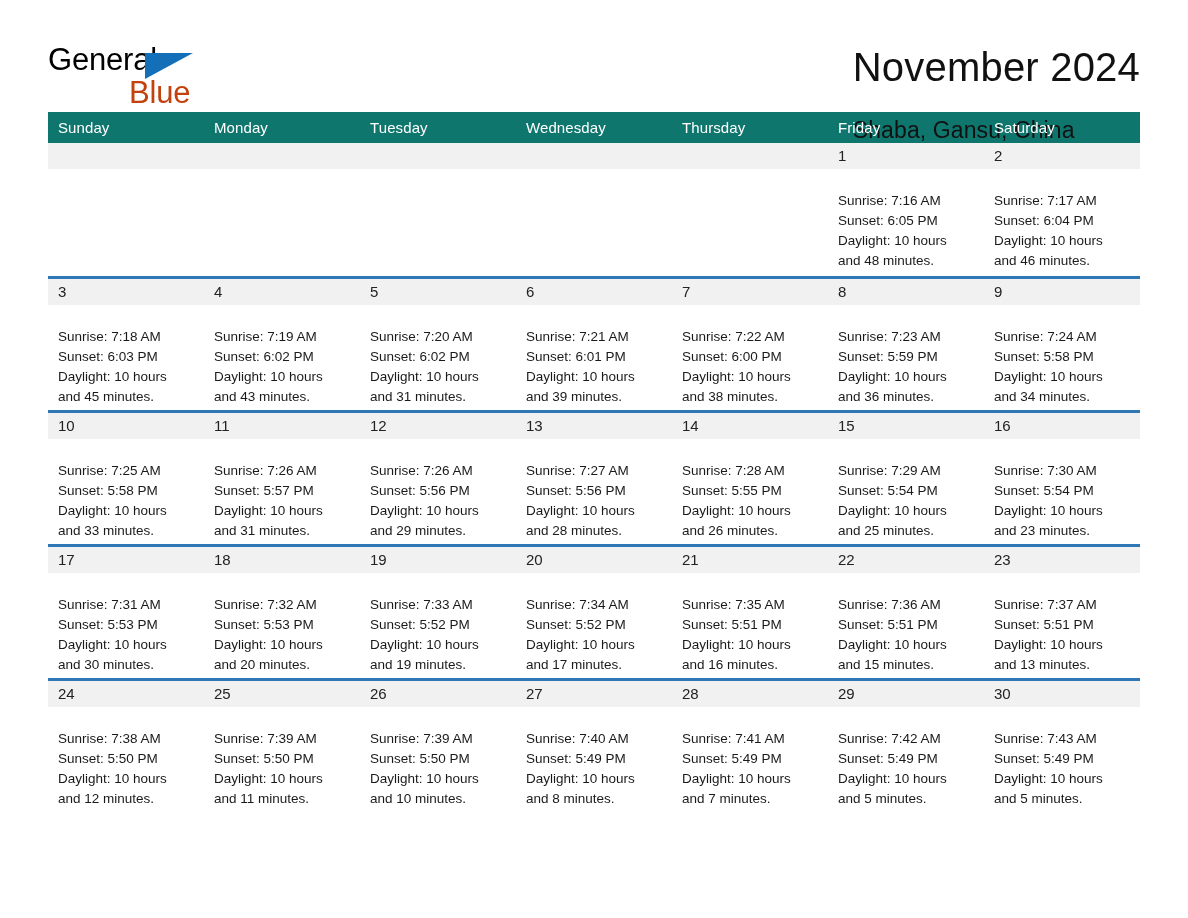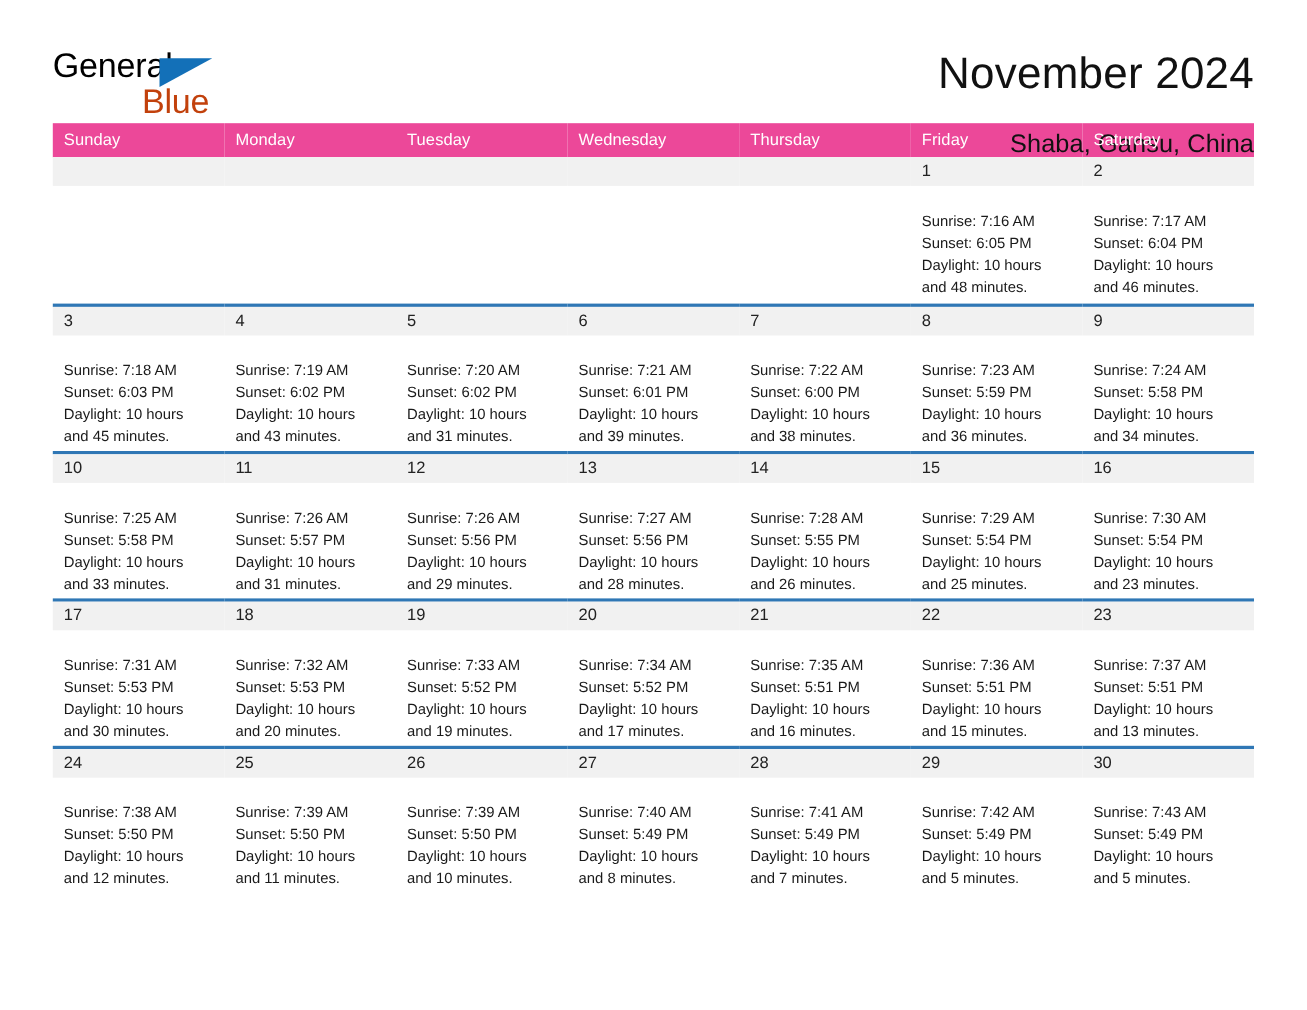--- a/index.html
+++ b/index.html
@@ -56,21 +56,20 @@
   }
   .logo-blue {
     position: absolute;
     left: 81px;
     top: 33px;
     font-size: 31px;
     color: #c2410c;
     letter-spacing: -0.2px;
   }
   .title-block {
-    text-align: right;
     padding-top: 2px;
   }
   .title {
     font-size: 40px;
     font-weight: normal;
     color: #111111;
     line-height: 1.05;
     letter-spacing: 0.2px;
   }
   .subtitle {
@@ -83,21 +82,21 @@
 
   
   .calendar {
     width: 1092px;
     border-collapse: collapse;
     table-layout: fixed;
   }
   .calendar col { width: 156px; }
 
   thead th {
-    background: #ec4899;
+    background: #0f766e;
     color: #ffffff;
     font-size: 15px;
     font-weight: normal;
     text-align: left;
     padding: 7px 0 7px 10px;
     height: 17px;
     letter-spacing: 0.1px;
   }
 
   tbody tr.week {

